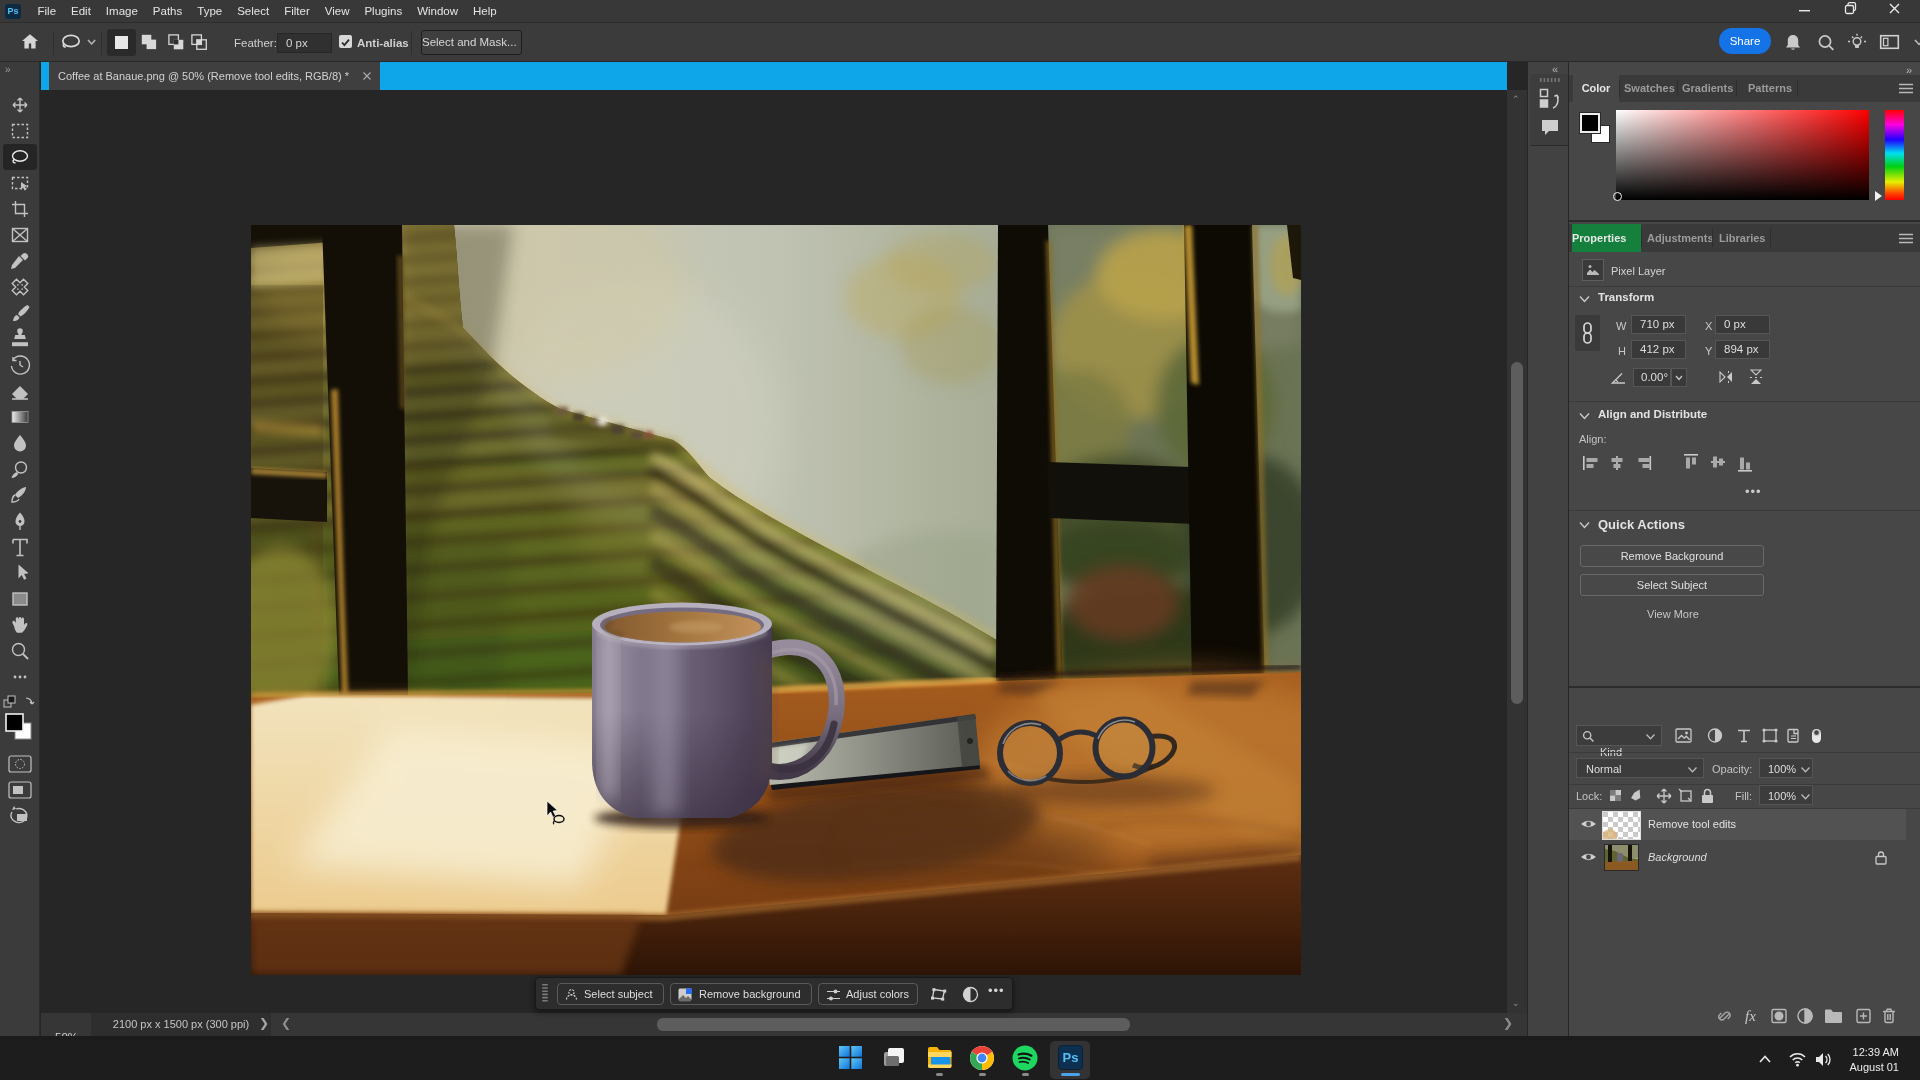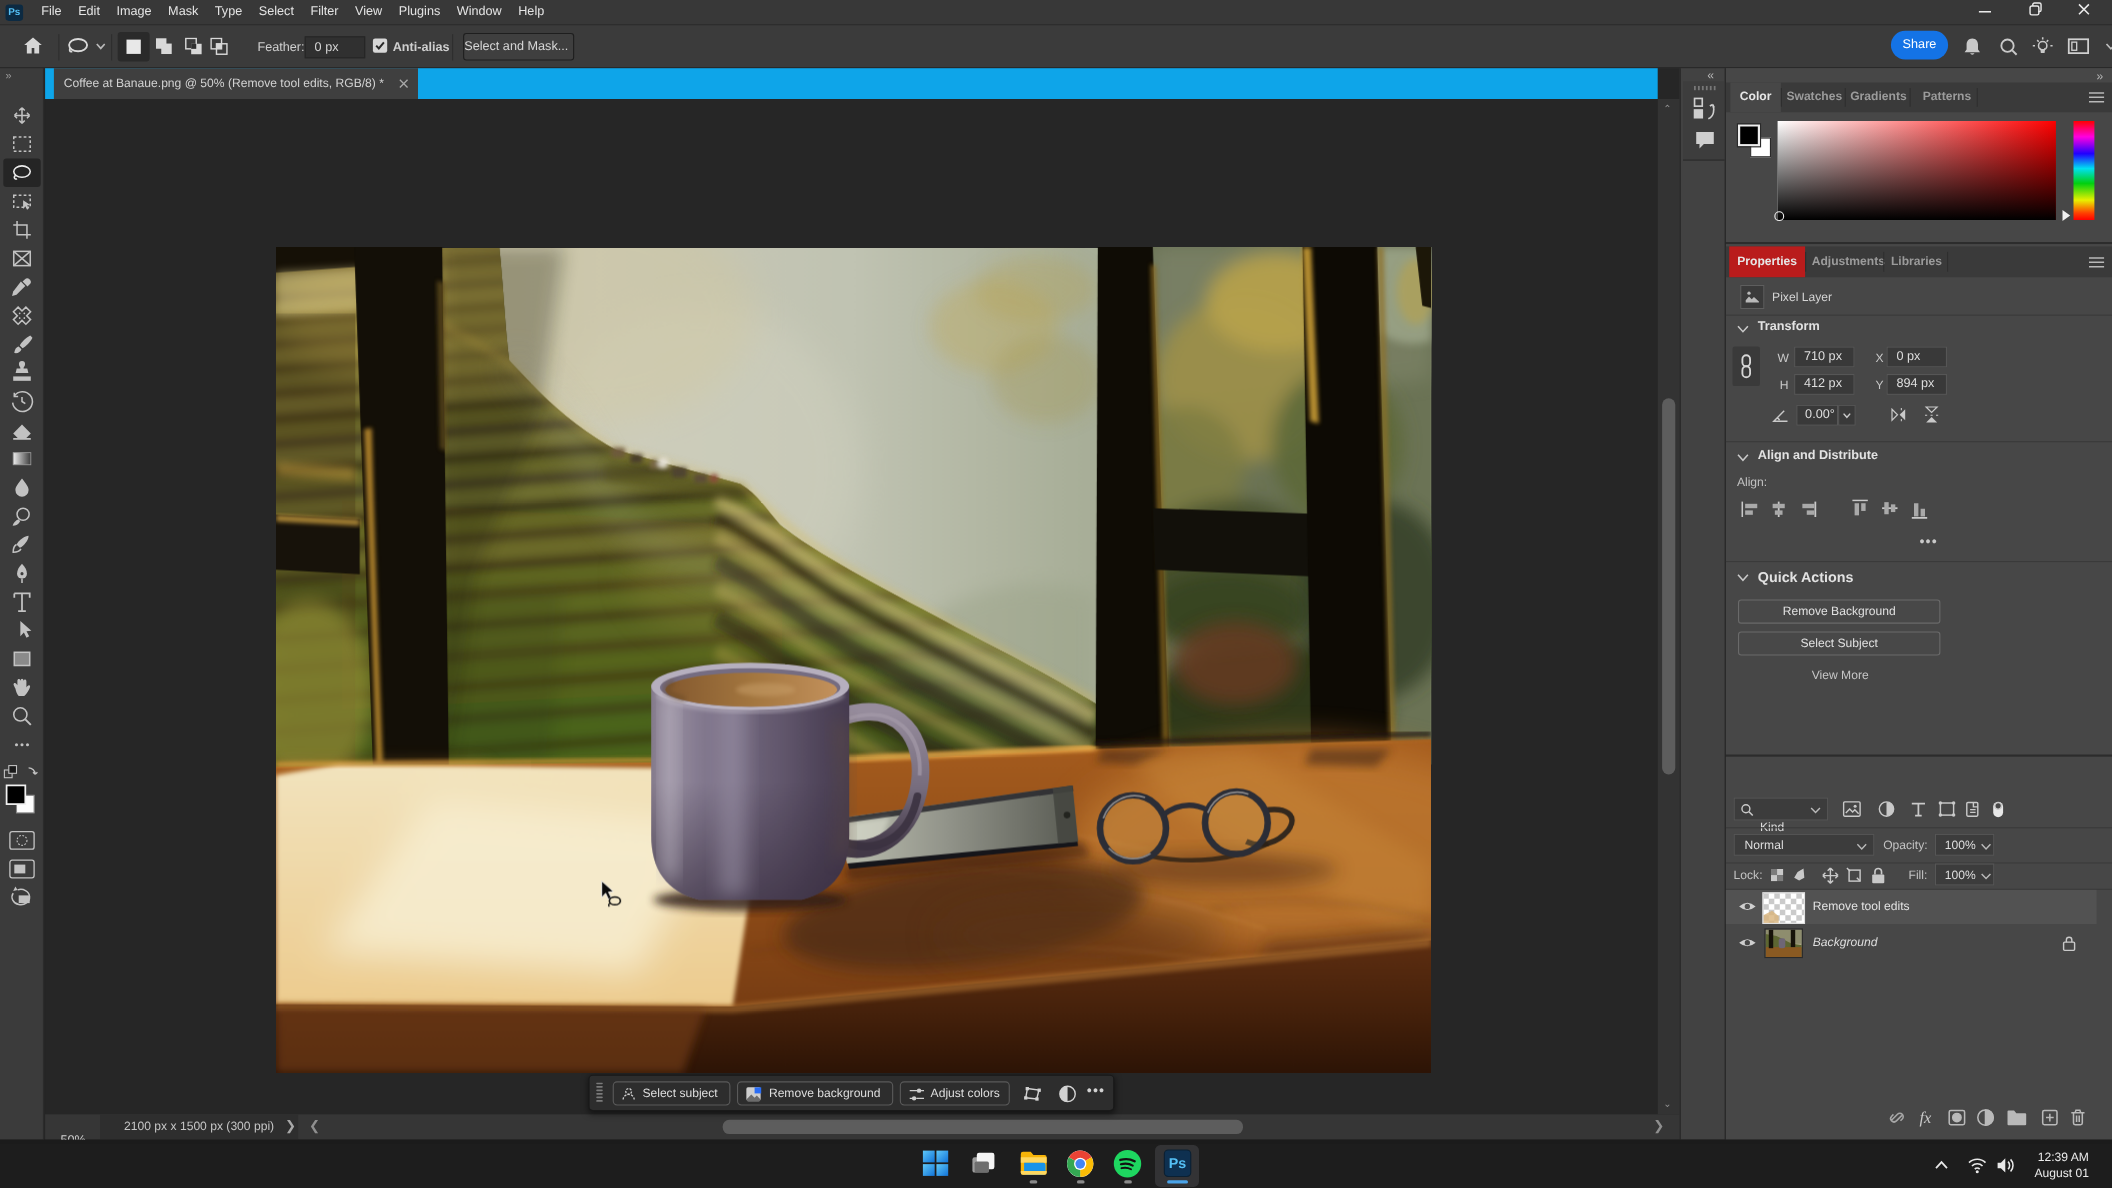--- a/index.html
+++ b/index.html
@@ -36,21 +36,21 @@
   #gapline { left:0; top:1036px; width:1920px; height:4px; background:#1b1b1b; }
   #taskbar { left:0; top:1040px; width:1920px; height:40px; background:#1d1d1d; }
   .field { position:absolute; background:#393939; border:1px solid #565656;
     color:#dedede; font-size:11.5px; }
 </style>
 </head>
 <body>
 <div id="stage">
   <div id="titlebar" class="abs">
     <div class="abs" style="left:5px;top:4px;width:16px;height:15px;background:#0c2a42;border-radius:3px;color:#54c0f5;font-size:9px;font-weight:bold;text-align:center;line-height:15px;">Ps</div>
-    <div id="menus" class="abs"><span>File</span><span>Edit</span><span>Image</span><span>Mask</span><span>Type</span><span>Select</span><span>Filter</span><span>View</span><span>Plugins</span><span>Window</span><span>Help</span></div>
+    <div id="menus" class="abs"><span>File</span><span>Edit</span><span>Image</span><span>Paths</span><span>Type</span><span>Select</span><span>Filter</span><span>View</span><span>Plugins</span><span>Window</span><span>Help</span></div>
     <svg class="abs" style="left:1790px;top:0;width:130px;height:22px;" viewBox="0 0 130 22">
       <rect x="9" y="10" width="11" height="1.4" fill="#eaeaea"></rect>
       <rect x="55.5" y="5.5" width="8" height="8" rx="1.5" fill="none" stroke="#eaeaea" stroke-width="1.3"></rect>
       <path d="M58,5.5 V4.2 a1.5,1.5 0 0 1 1.5,-1.5 H64 a1.5,1.5 0 0 1 1.5,1.5 V9 a1.5,1.5 0 0 1 -1.5,1.5 H63" fill="none" stroke="#eaeaea" stroke-width="1.3"></path>
       <path d="M100,4 l9,9 M109,4 l-9,9" stroke="#eaeaea" stroke-width="1.4"></path>
     </svg>
   </div>
   <div id="optbar" class="abs">
     <svg class="abs" style="left:20px;top:9px;width:20px;height:20px;" viewBox="0 0 20 20">
       <path d="M10,2.2 L18,9 h-2.4 v7.6 h-4.4 v-5 h-2.4 v5 H4.4 V9 H2 Z" fill="#d6d6d6"></path>
@@ -384,21 +384,21 @@
         <div class="abs" style="left:-3px;top:82px;width:9px;height:9px;border:1.5px solid #f0f0f0;border-radius:50%;"></div>
       </div>
 
       <div class="abs" style="left:316px;top:48px;width:19px;height:90px;background:linear-gradient(to bottom,#ff0000,#ff00e0 16%,#2000ff 33%,#00e0f0 48%,#00d010 63%,#e8f000 80%,#ff4000 93%,#ff0000);"></div>
       <div class="abs" style="left:306px;top:129px;width:0;height:0;border-left:7px solid #f0f0f0;border-top:5px solid transparent;border-bottom:5px solid transparent;"></div>
     </div>
     <div class="abs" style="left:0;top:158px;width:352px;height:2px;background:#2c2c2c;"></div>
 
     <div class="abs" style="left:0;top:160px;width:352px;height:464px;background:#474747;">
       <div class="abs" style="left:0;top:2px;width:352px;height:28px;background:#3a3a3a;">
-        <div class="abs" style="left:3px;top:0;width:69px;height:28px;background:#b91c1c;color:#e6e6e6;font-size:11px;font-weight:bold;text-align:center;line-height:28px;">Properties</div>
+        <div class="abs" style="left:3px;top:0;width:69px;height:28px;background:#15803d;color:#e6e6e6;font-size:11px;font-weight:bold;text-align:left;line-height:28px;">Properties</div>
         <div class="abs" style="left:72px;top:5px;width:1px;height:18px;background:#2e2e2e;"></div>
         <div class="abs" style="left:78px;top:0;color:#9b9b9b;font-size:11px;font-weight:bold;line-height:28px;">Adjustments</div>
         <div class="abs" style="left:143px;top:5px;width:1px;height:18px;background:#2e2e2e;"></div>
         <div class="abs" style="left:150px;top:0;color:#9b9b9b;font-size:11px;font-weight:bold;line-height:28px;">Libraries</div>
         <div class="abs" style="left:201px;top:5px;width:1px;height:18px;background:#2e2e2e;"></div>
         <svg class="abs" style="left:330px;top:9px;" width="14" height="11" viewBox="0 0 14 11">
             <g stroke="#b8b8b8" stroke-width="1.4">
               <path d="M0,1.5 h14 M0,5.5 h14 M0,9.5 h14"></path>
             </g>
           </svg>

